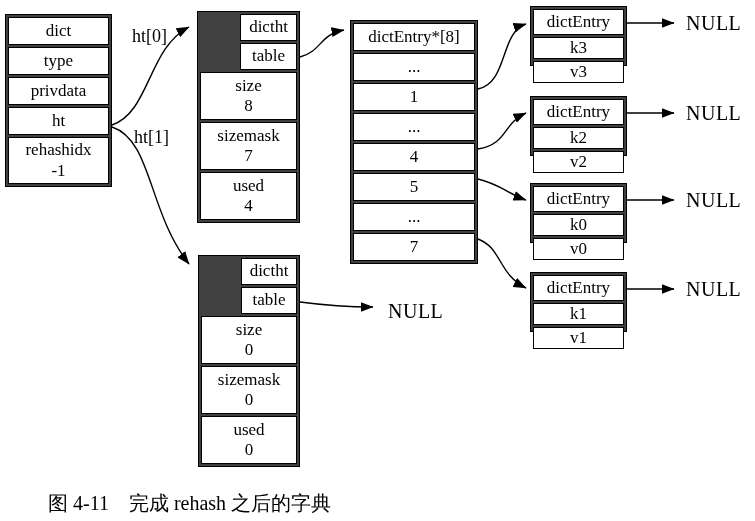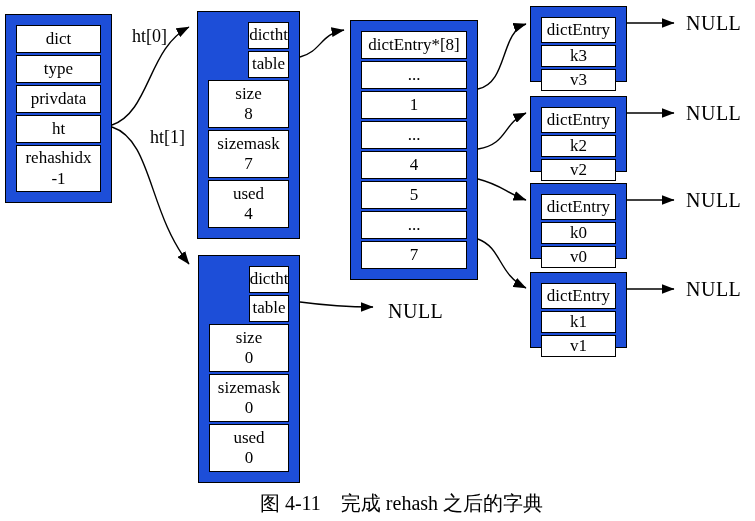--- a/index.html
+++ b/index.html
@@ -18,22 +18,22 @@
   .arrows {
     position: absolute;
     left: 0; top: 0;
     width: 755px; height: 521px;
     pointer-events: none;
   }
   
   .struct {
     position: absolute;
     border: 1.4px solid #000;
-    background: #1d4ed8;
-    padding: 10px;
+    background: #404040;
+    padding: 2px;
     display: flex;
     flex-direction: column;
     gap: 2px;
   }
   .cell {
     border: 1.2px solid #000;
     background: #fff;
     display: flex;
     flex-direction: column;
     align-items: center;
@@ -63,21 +63,20 @@
     position: absolute;
     font-size: 20px;
     letter-spacing: 0.5px;
     white-space: nowrap;
   }
   .caption {
     position: absolute;
     left: 0;
     top: 490px;
     width: 755px;
-    text-align: center;
     font-size: 20px;
     white-space: nowrap;
     padding-left: 48px;
   }
 </style>
 </head>
 <body>
 
 <div class="canvas">
 
@@ -114,21 +113,21 @@
     <div class="cell h28">
         <span>ht</span>
       </div>
     <div class="cell h47">
       <span>rehashidx</span>
       <span>-1</span>
     </div>
   </div>
 
   <div class="ptr-label" style="left:132px; top:14px;margin-top:12px;">ht[0]</div>
-  <div class="ptr-label" style="left:134px; top:127px;margin-left:16px;">ht[1]</div>
+  <div class="ptr-label" style="left:134px; top:127px;">ht[1]</div>
 
   <div class="struct" style="left:197px; top:11px; width:103px;">
     <div class="cell h27">
         <span>dictht</span>
       </div>
     <div class="cell h27">
         <span>table</span>
       </div>
     <div class="cell h48">
       <span>size</span>

